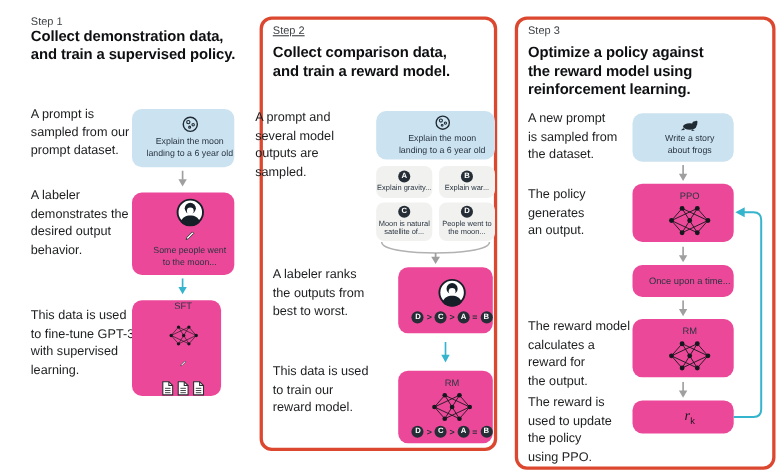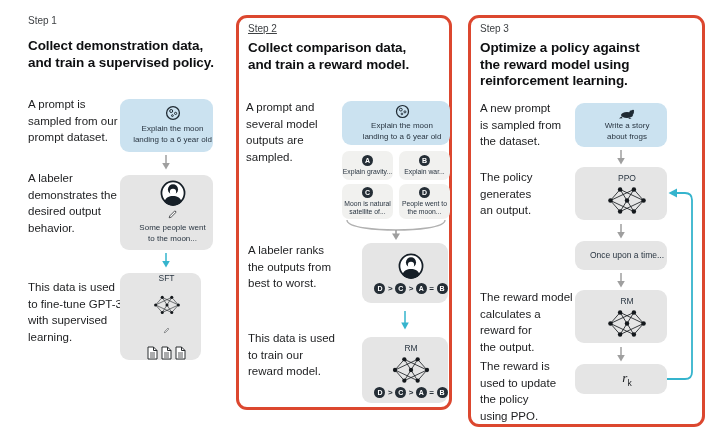--- a/index.html
+++ b/index.html
@@ -5,38 +5,38 @@
   html,body{margin:0;padding:0;background:#fff;}
   .stage{position:relative;width:711px;height:433px;background:#ffffff;overflow:hidden;
          font-family:"Liberation Sans", sans-serif;}
   .abs{position:absolute;}
   .redpanel{position:absolute;border:3px solid #dc472f;border-radius:11px;box-sizing:border-box;background:#fff;}
   .steplabel{font-size:10px;color:#3f4245;}
   .title{font-size:13.5px;font-weight:700;color:#0e0f11;line-height:1.24;white-space:pre-line;letter-spacing:-0.1px;}
   .body{font-size:11.5px;color:#1c1d1f;line-height:1.45;white-space:pre-line;}
   .box{position:absolute;border-radius:9px;display:flex;flex-direction:column;align-items:center;justify-content:center;text-align:center;gap:3px;box-sizing:border-box;padding-left:12px;}
   .blue{background:#cbe2f0;}
-  .gray{background:#e5e5e5;}
+  .gray{background:#ec4899;}
   .cap{font-size:8px;color:#293541;line-height:1.35;white-space:pre-line;}
   .tag{font-size:8.5px;color:#2a3642;}
   .outbox{position:absolute;background:#f1f1ef;border-radius:7px;display:flex;flex-direction:column;align-items:center;justify-content:center;gap:2px;text-align:center;box-sizing:border-box;}
   .outcap{font-size:6.8px;color:#293541;line-height:1.25;white-space:pre-line;}
   .circ{width:11px;height:11px;border-radius:50%;background:#252e36;color:#fff;font-size:7px;font-weight:700;display:flex;align-items:center;justify-content:center;flex:0 0 auto;}
   .rank{display:flex;align-items:center;gap:2.5px;font-size:8px;font-weight:700;color:#252e36;}
   .rk{font-size:13px;color:#15181c;}
   .rk i{font-family:"Liberation Serif", serif;font-style:italic;}
   .rk sub{font-size:8.5px;}
 </style>
 </head>
 <body>
 
 <div class="stage">
 
   <div class="abs steplabel" style="left:28px;top:15px;">Step 1</div>
-  <div class="abs title" style="left:28px;top:38px;width:205px;">Collect demonstration data,
+  <div class="abs title" style="left:28px;top:25px;width:205px;">Collect demonstration data,
 and train a supervised policy.</div>
   <div class="abs body" style="left:28px;top:170px;width:110px;">A labeler
 demonstrates the
 desired output
 behavior.</div>
   <div class="abs body" style="left:28px;top:96px;width:110px;">A prompt is
 sampled from our
 prompt dataset.</div>
   <div class="abs body" style="left:28px;top:279px;width:115px;">This data is used
 to fine-tune GPT-3
@@ -111,21 +111,21 @@
           <path d="M6.5,1 V4.5 H10" fill="none" stroke="#2b2e31" stroke-width="1"></path>
           <path d="M3,7 H8 M3,9 H8 M3,11 H8" stroke="#2b2e31" stroke-width="0.8"></path>
         </svg>
     </div>
   </div>
 
   <div class="redpanel" style="left:236px;top:15px;width:216px;height:395px;"></div>
   <div class="abs steplabel" style="left:248px;top:23px;text-decoration:underline;">Step 2</div>
   <div class="abs title" style="left:248px;top:40px;width:195px;">Collect comparison data,
 and train a reward model.</div>
-  <div class="abs body" style="left:246px;top:99px;width:95px;">A prompt and
+  <div class="abs body" style="left:232px;top:99px;width:95px;">A prompt and
 several model
 outputs are
 sampled.</div>
   <div class="abs body" style="left:248px;top:242px;width:105px;">A labeler ranks
 the outputs from
 best to worst.</div>
   <div class="abs body" style="left:248px;top:330px;width:105px;">This data is used
 to train our
 reward model.</div>
 

